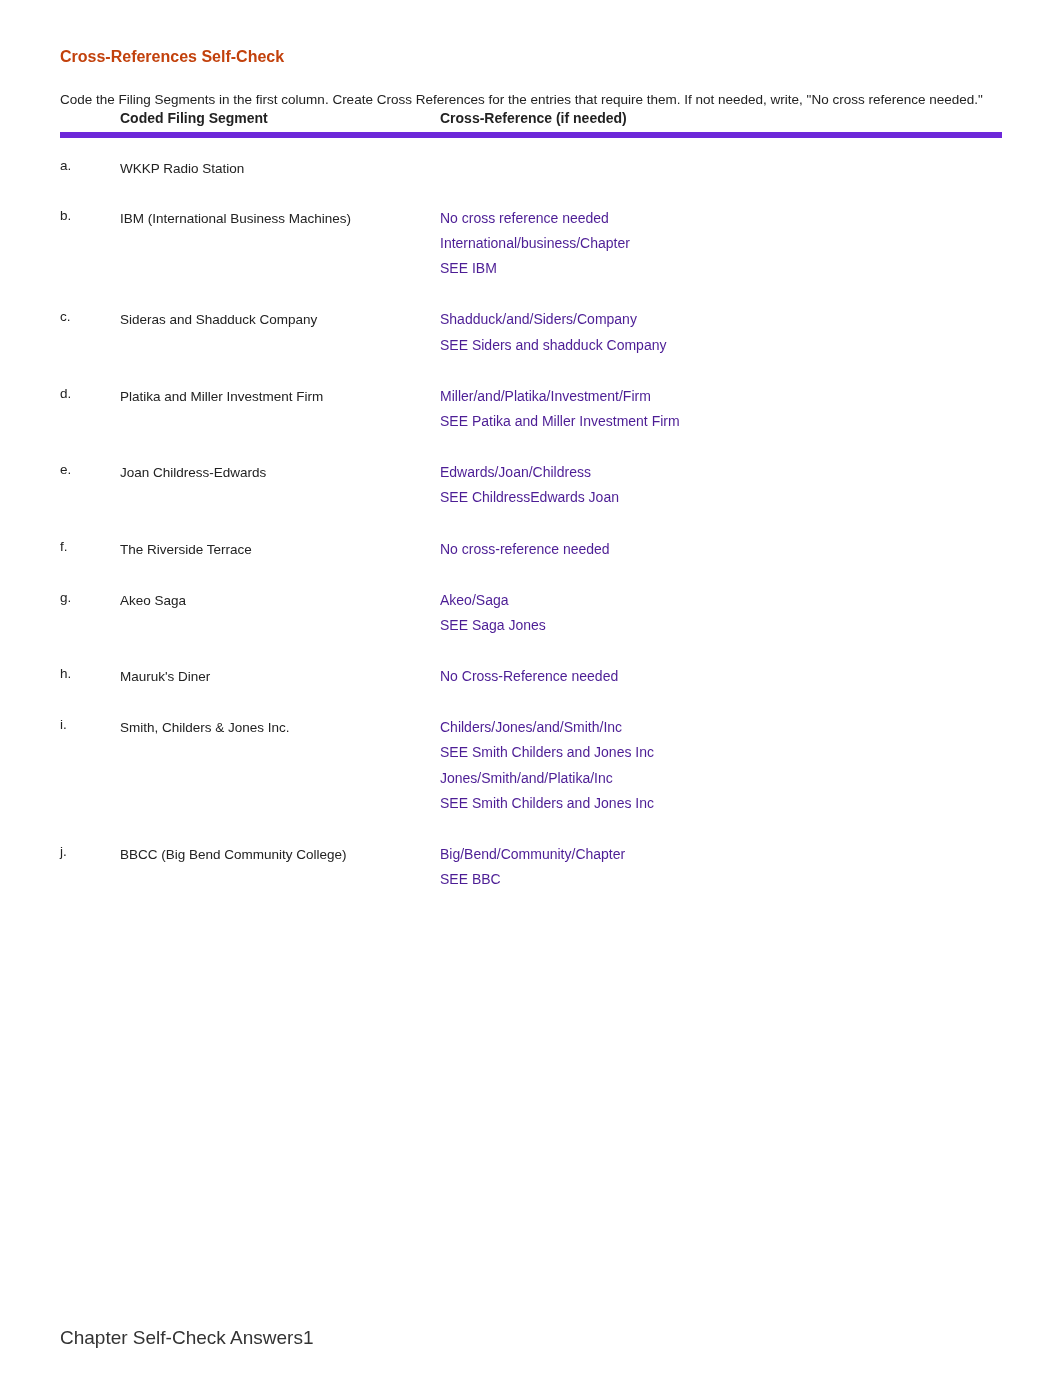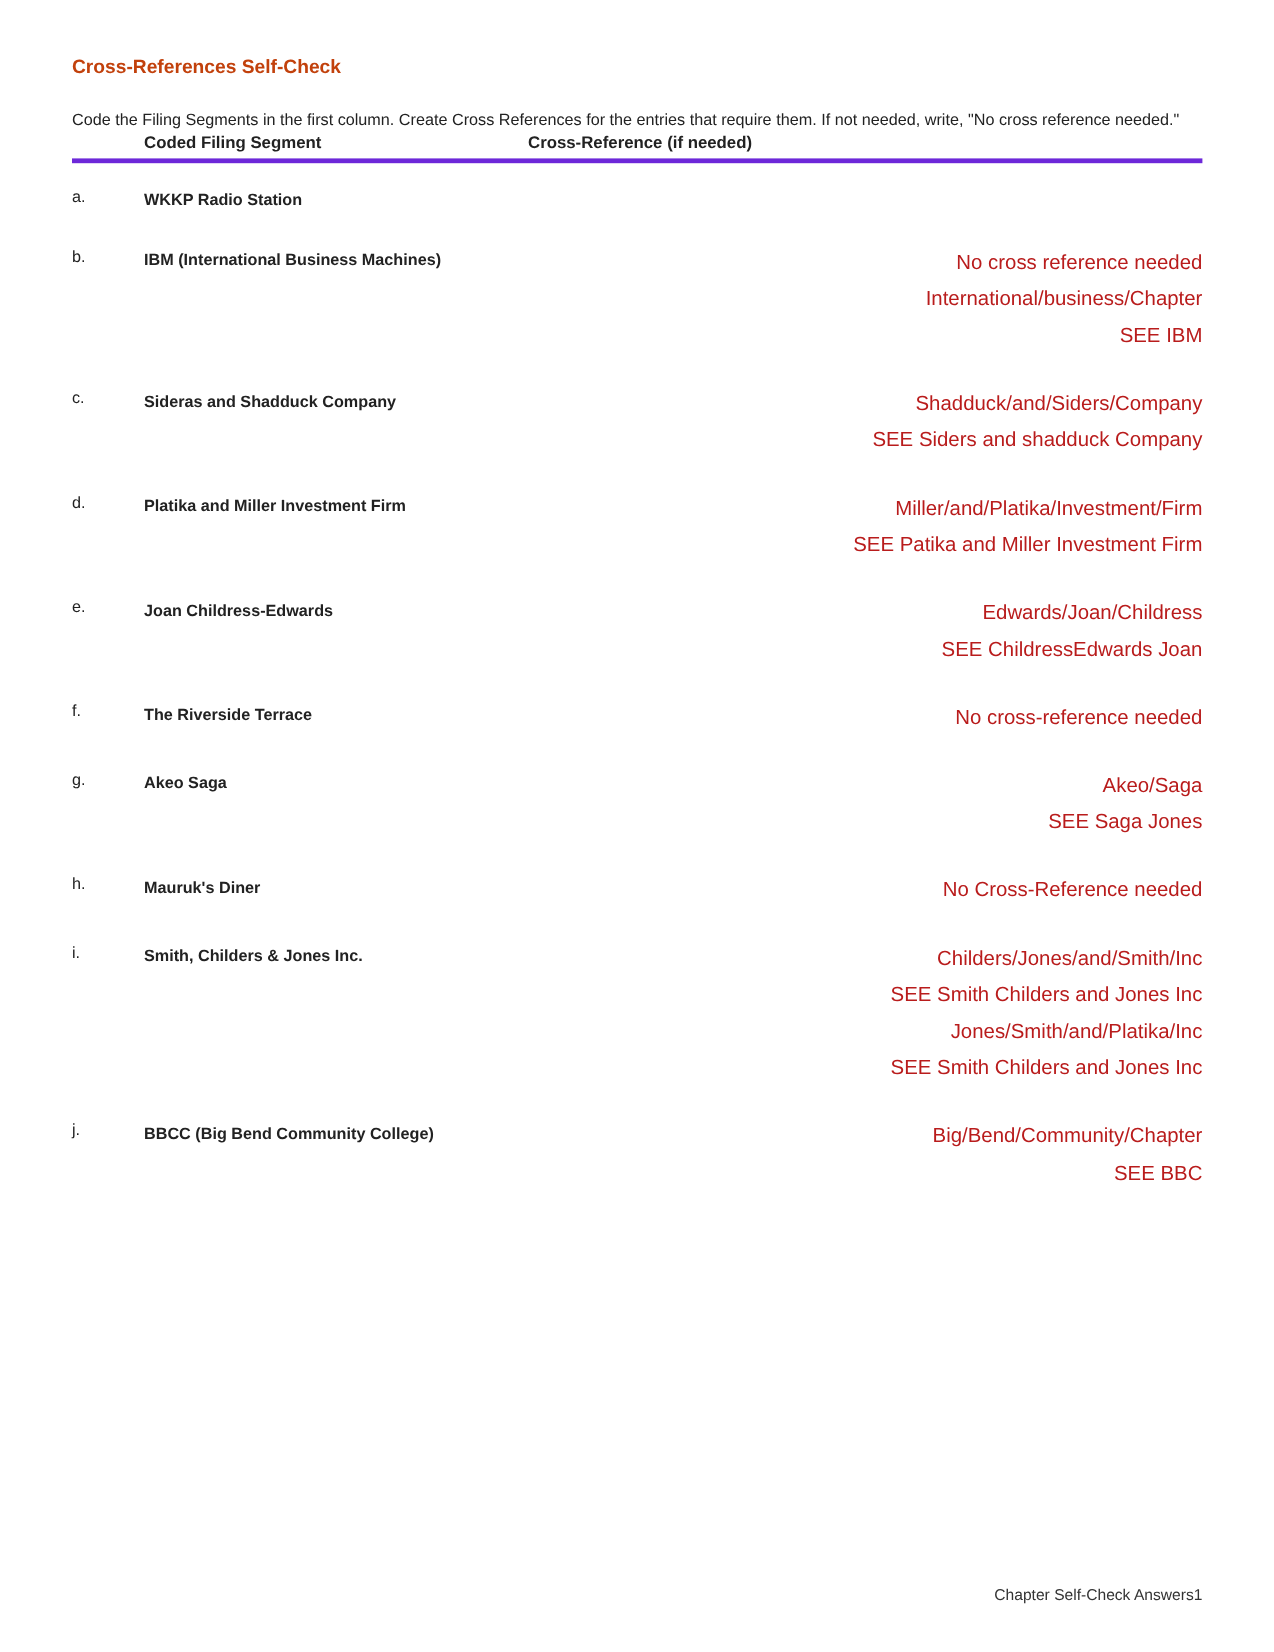--- a/index.html
+++ b/index.html
@@ -20,21 +20,21 @@
       margin-bottom: 24px;
     }
     .intro {
       font-size: 13.5px;
       line-height: 1.5;
       color: #222;
     }
     .table-header {
       display: grid;
       grid-template-columns: 60px 320px 1fr;
-      border-bottom: 4px solid #6d28d9;
+      border-bottom: 6px solid #6d28d9;
       padding-bottom: 6px;
       margin-bottom: 8px;
     }
     .table-header .col-label {
       font-weight: bold;
       font-size: 14px;
     }
     .entry-row {
       display: grid;
       grid-template-columns: 60px 320px 1fr;
@@ -44,39 +44,37 @@
     .entry-letter {
       font-size: 13.5px;
       padding-top: 2px;
       color: #222;
     }
     .entry-filing {
       font-size: 13.5px;
       padding-top: 2px;
       color: #222;
       line-height: 1.6;
-      font-weight: bold;
     }
     .entry-cross {
-      font-size: 17px;
-      color: #b91c1c;
+      font-size: 14px;
+      color: #4c1d95;
       line-height: 1.8;
-      text-align: right;
     }
     .spacer {
       height: 14px;
     }
     .footer {
       position: absolute;
-      bottom: 41px;
+      bottom: 28px;
       left: 60px;
       right: 60px;
       display: flex;
-      justify-content: flex-end;
-      font-size: 13px;
+      justify-content: flex-start;
+      font-size: 19px;
       color: #333;
       border-top: none;
     }
   </style>
 </head>
 <body>
 
 <h1 class="title">Cross-References Self-Check</h1>
 <p class="intro">Code the Filing Segments in the first column.   Create Cross References for the entries that require them.  If not needed, write, "No cross reference needed."</p>
 

